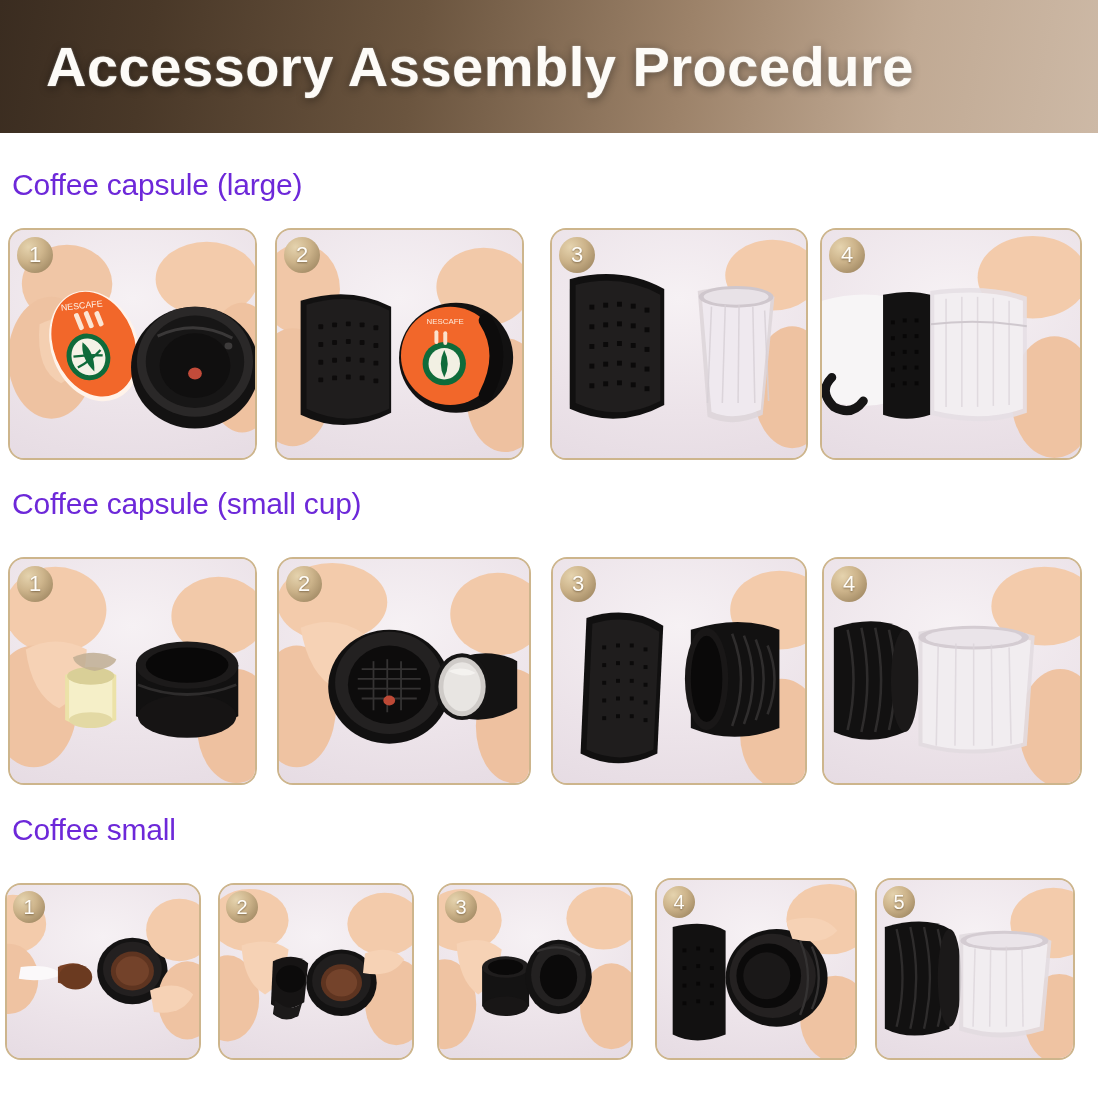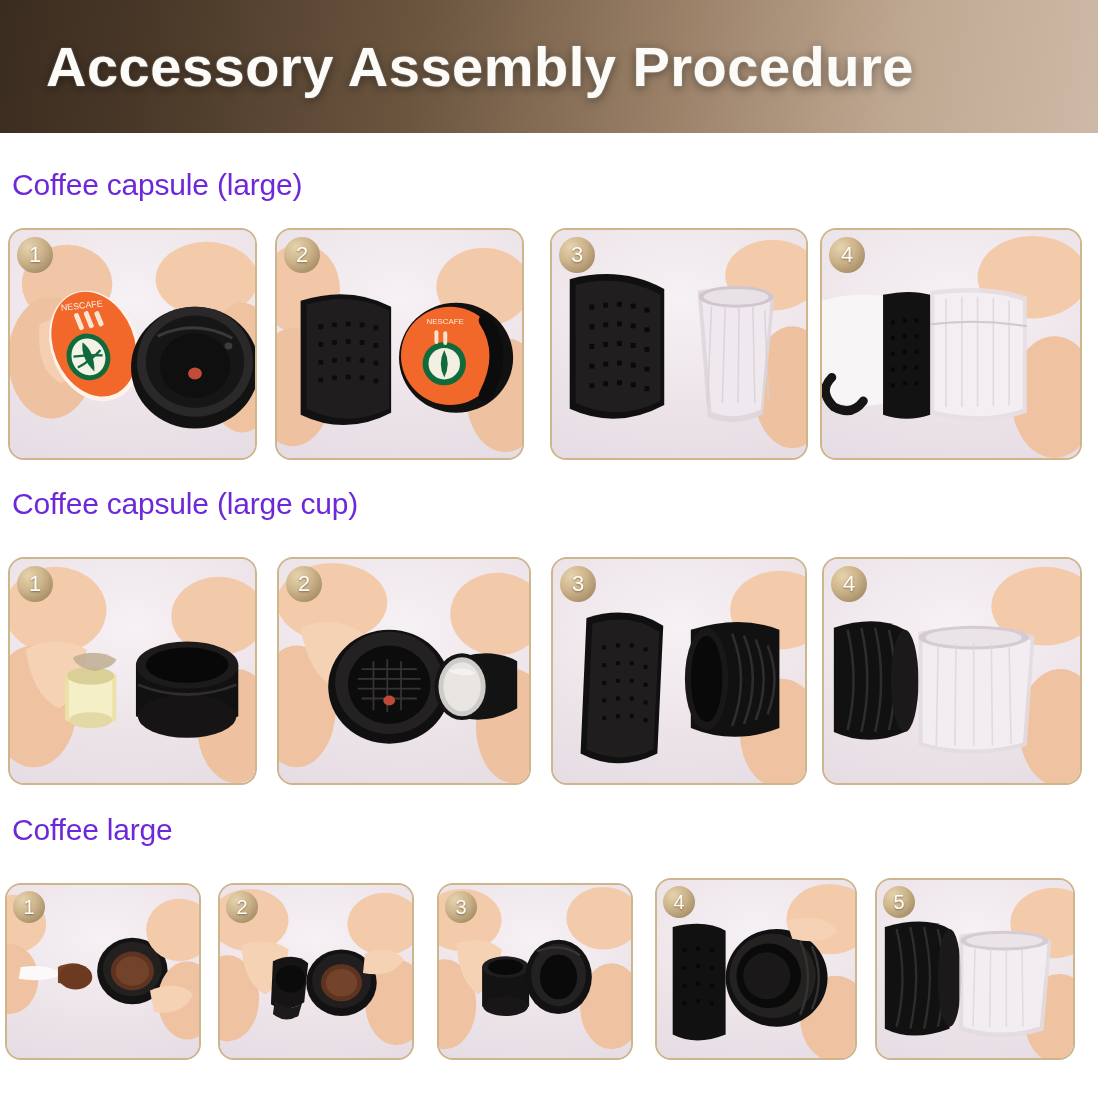--- a/index.html
+++ b/index.html
@@ -248,21 +248,21 @@
           <path d="M158 68 l0 112"></path>
         <path d="M174 69 l0 110"></path>
           <path d="M190 72 l0 106"></path>
       </g>
       <path d="M110 96 q50 -6 98 2" stroke="#cfc8ce" stroke-width="2" fill="none"></path>
     </svg>
   </div>
   <div class="badge">4</div>
 </div>
 
-<div class="sec-title" id="t2">Coffee capsule (large cup)</div>
+<div class="sec-title" id="t2">Coffee capsule (small cup)</div>
 
 <div class="card" style="left:8px;top:557px;width:249px;height:228px;">
   <div class="photo"></div>
   <div class="scene">
     <svg viewBox="0 0 249 228" preserveAspectRatio="none">
       <ellipse cx="46" cy="52" rx="52" ry="44" fill="#f3cbab"></ellipse>
       <ellipse cx="24" cy="150" rx="44" ry="62" fill="#efc3a2"></ellipse>
       <path d="M16 92 q30 -16 62 0 q-2 44 -28 60 q-28 -14 -34 -60z" fill="#f6d2b5"></path>
       <g>
         <path d="M56 118 q28 -14 52 0 l0 46 q-26 14 -52 0z" fill="#ece2a8"></path>
@@ -394,21 +394,21 @@
           <path d="M134 86 l-1 104"></path>
           <path d="M152 86 l0 104"></path>
         <path d="M170 87 l1 103"></path>
           <path d="M188 90 l2 98"></path>
       </g>
     </svg>
   </div>
   <div class="badge">4</div>
 </div>
 
-<div class="sec-title" id="t3">Coffee large</div>
+<div class="sec-title" id="t3">Coffee small</div>
 
 <div class="card r3" style="left:5px;top:883px;width:196px;height:177px;">
   <div class="photo"></div>
   <div class="scene">
     <svg viewBox="0 0 196 177" preserveAspectRatio="none">
       <ellipse cx="6" cy="40" rx="34" ry="30" fill="#f3cbab"></ellipse>
       <ellipse cx="2" cy="96" rx="30" ry="36" fill="#efc3a2"></ellipse>
       <path d="M14 84 q32 -4 42 8 q-20 8 -44 4z" fill="#fbf9fa"></path>
       <path d="M52 84 q22 -10 34 6 q-8 18 -34 10z" fill="#7a4124"></path>
       <ellipse cx="70" cy="94" rx="17" ry="13" fill="#6b3a20"></ellipse>

